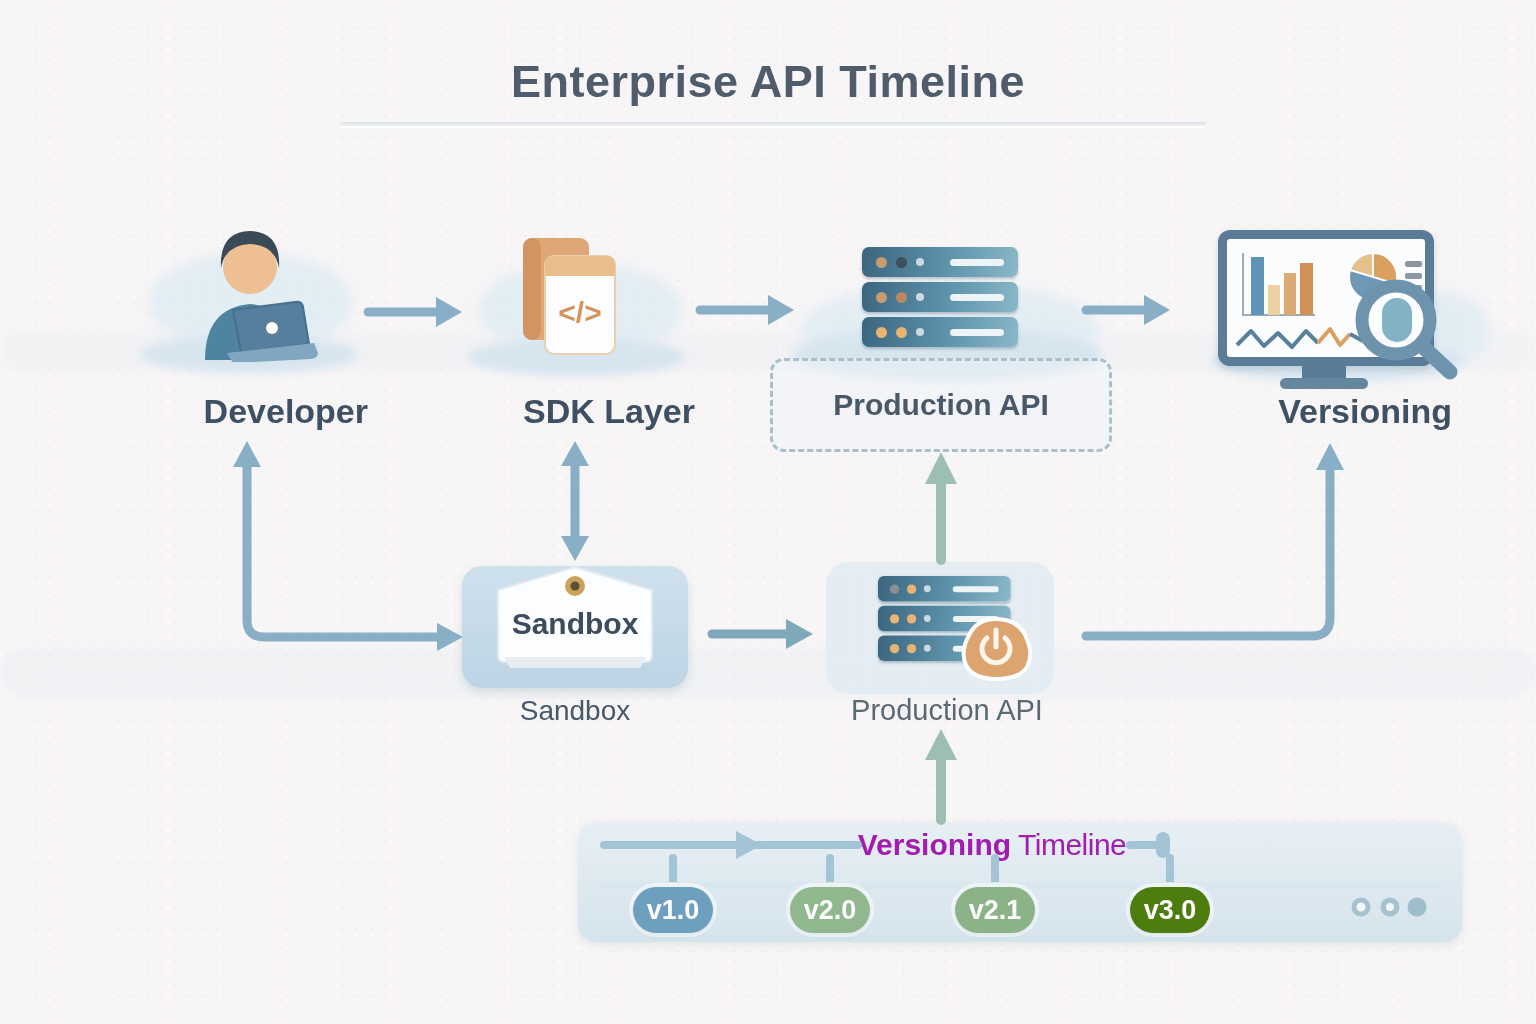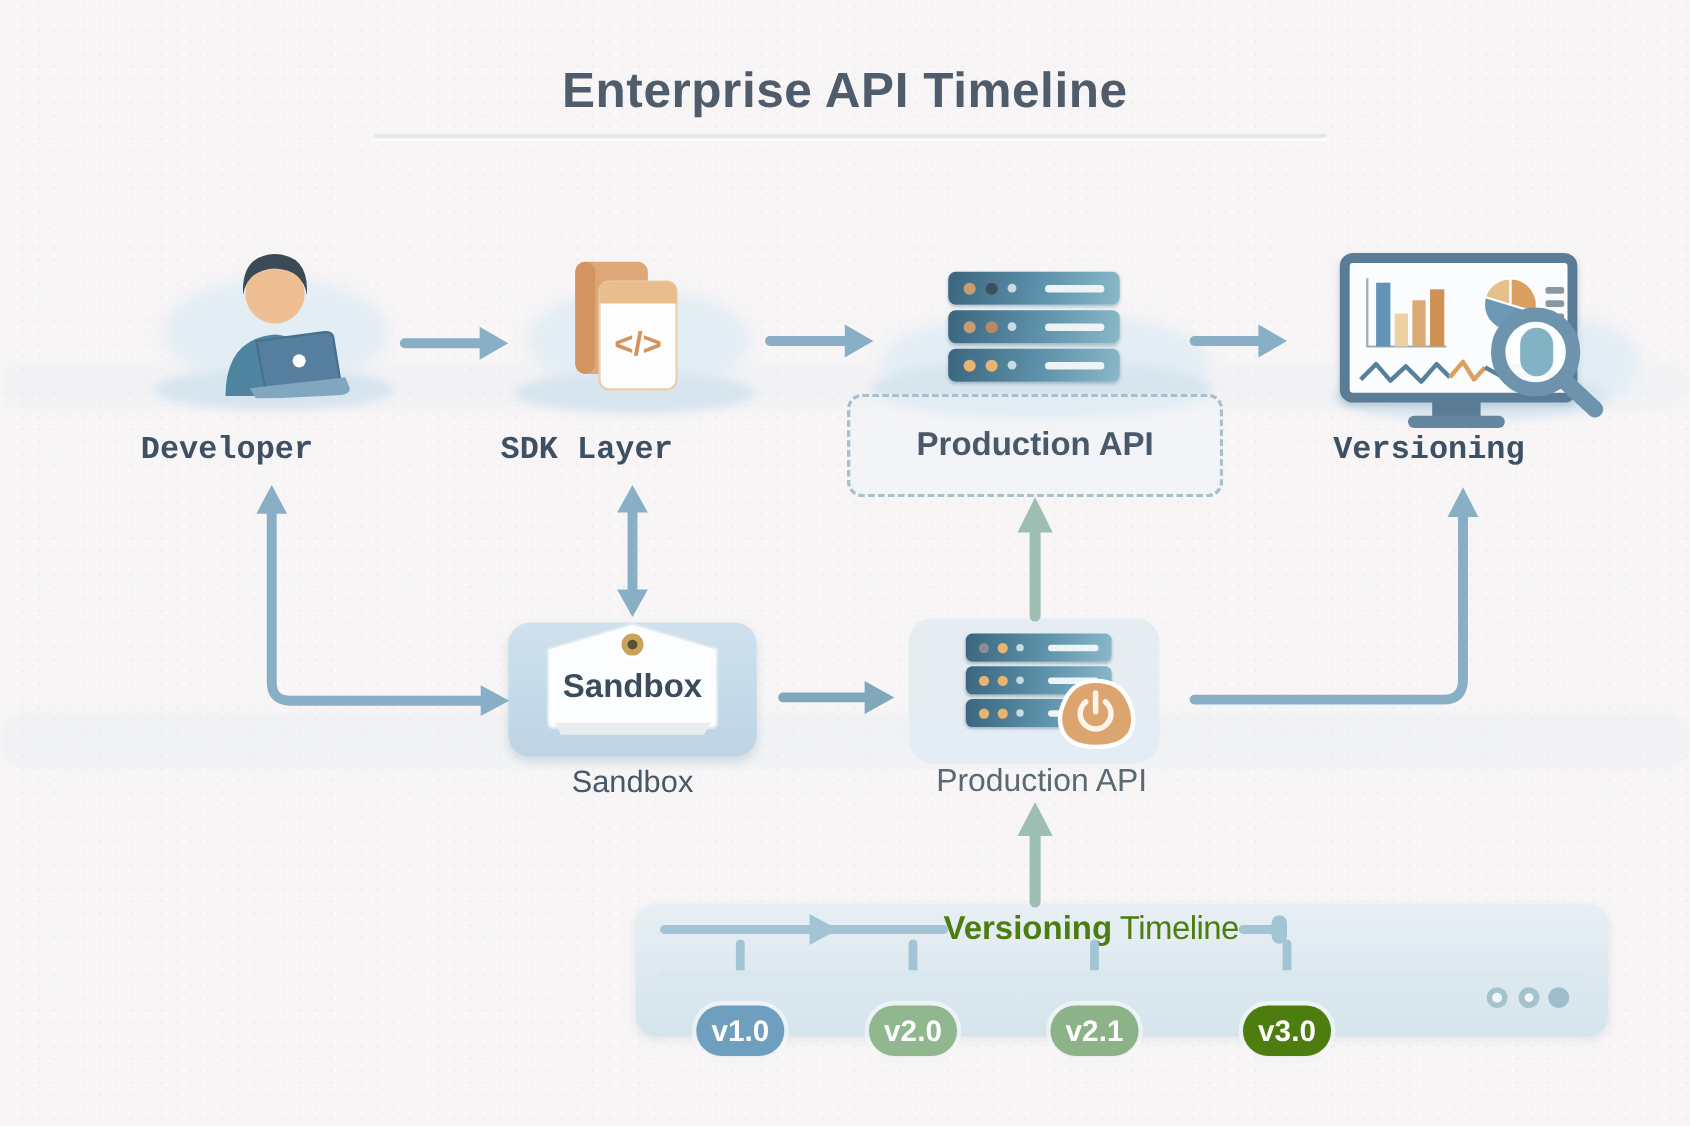--- a/index.html
+++ b/index.html
@@ -15,21 +15,21 @@
     position:relative;
   }
   .abs{position:absolute;}
   .band{position:absolute;left:0;width:1536px;background:rgba(224,235,242,.45);border-radius:40px;filter:blur(3px);}
   .cloud{position:absolute;border-radius:50%;background:#e2edf4;filter:blur(7px);opacity:.95;}
   .platform{position:absolute;border-radius:50%;background:#d7e5ef;filter:blur(4px);}
   .page-title{position:absolute;left:0;top:56px;width:1536px;text-align:center;
     font-size:45px;font-weight:700;color:#4e5c6b;letter-spacing:.5px;}
   .divider{position:absolute;left:340px;top:122px;width:866px;height:4px;border-radius:2px;
     background:linear-gradient(#dde2e7,#edf1f4);box-shadow:0 2px 0 rgba(255,255,255,.9);}
-  .label{position:absolute;text-align:left;font-size:29px;font-weight:700;color:#3e5063;font-family:Liberation Mono, monospace;}
+  .label{position:absolute;text-align:right;font-size:34px;font-weight:700;color:#3e5063;}
   .label-regular{position:absolute;text-align:center;font-size:29px;font-weight:400;color:#5a6a74;}
   .label-mid{position:absolute;text-align:center;font-size:28px;font-weight:500;color:#46586a;line-height:34px;}
 
   
   .servers{position:absolute;display:flex;flex-direction:column;gap:5px;z-index:3;}
   .server-row{width:156px;height:30px;border-radius:7px;display:flex;align-items:center;
     padding-left:14px;gap:9px;box-sizing:border-box;
     background:linear-gradient(100deg,#3b657f 0%,#5e93ab 55%,#8ab8c8 100%);
     box-shadow:0 2px 3px rgba(70,100,120,.35);}
   .dot{width:11px;height:11px;border-radius:50%;}
@@ -57,24 +57,24 @@
 
   
   .prod-mid-panel{position:absolute;left:826px;top:562px;width:228px;height:132px;border-radius:22px;
     background:rgba(224,235,242,.8);z-index:2;}
   .power-badge{position:absolute;left:958px;top:616px;width:76px;height:66px;z-index:5;}
 
   
   .timeline-panel{position:absolute;left:578px;top:822px;width:884px;height:120px;border-radius:18px;
     background:linear-gradient(#e7eff4,#d5e4ec);box-shadow:0 3px 8px rgba(140,165,180,.2);z-index:2;}
   .timeline-heading{position:absolute;left:842px;top:828px;width:300px;text-align:center;
-    font-size:30px;color:#4d7c0f;z-index:3;}
+    font-size:30px;color:#a21caf;z-index:3;}
   .timeline-heading .bold{font-weight:800;}
   .timeline-heading .light{font-weight:400;margin-left:7px;letter-spacing:-0.5px;}
-  .badges{position:absolute;left:0;top:0;width:1536px;height:780px;z-index:6;pointer-events:none;margin-top:27px;}
+  .badges{position:absolute;left:0;top:0;width:1536px;height:780px;z-index:6;pointer-events:none;}
   .badge{position:absolute;top:887px;width:80px;height:46px;border-radius:23px;
     display:flex;align-items:center;justify-content:center;
     color:#fdfdfd;font-size:27px;font-weight:700;
     box-shadow:0 0 0 4px rgba(255,255,255,.55),0 2px 4px rgba(110,140,160,.3);}
 
   
   .overlay{position:absolute;left:0;top:0;z-index:5;pointer-events:none;}
   .st-blue line,.st-blue path{stroke:#88afc5;stroke-width:9;stroke-linecap:round;fill:none;}
   .st-blue polygon{fill:#88afc5;}
   .st-green line{stroke:#9dbfb2;stroke-width:10;stroke-linecap:round;}

